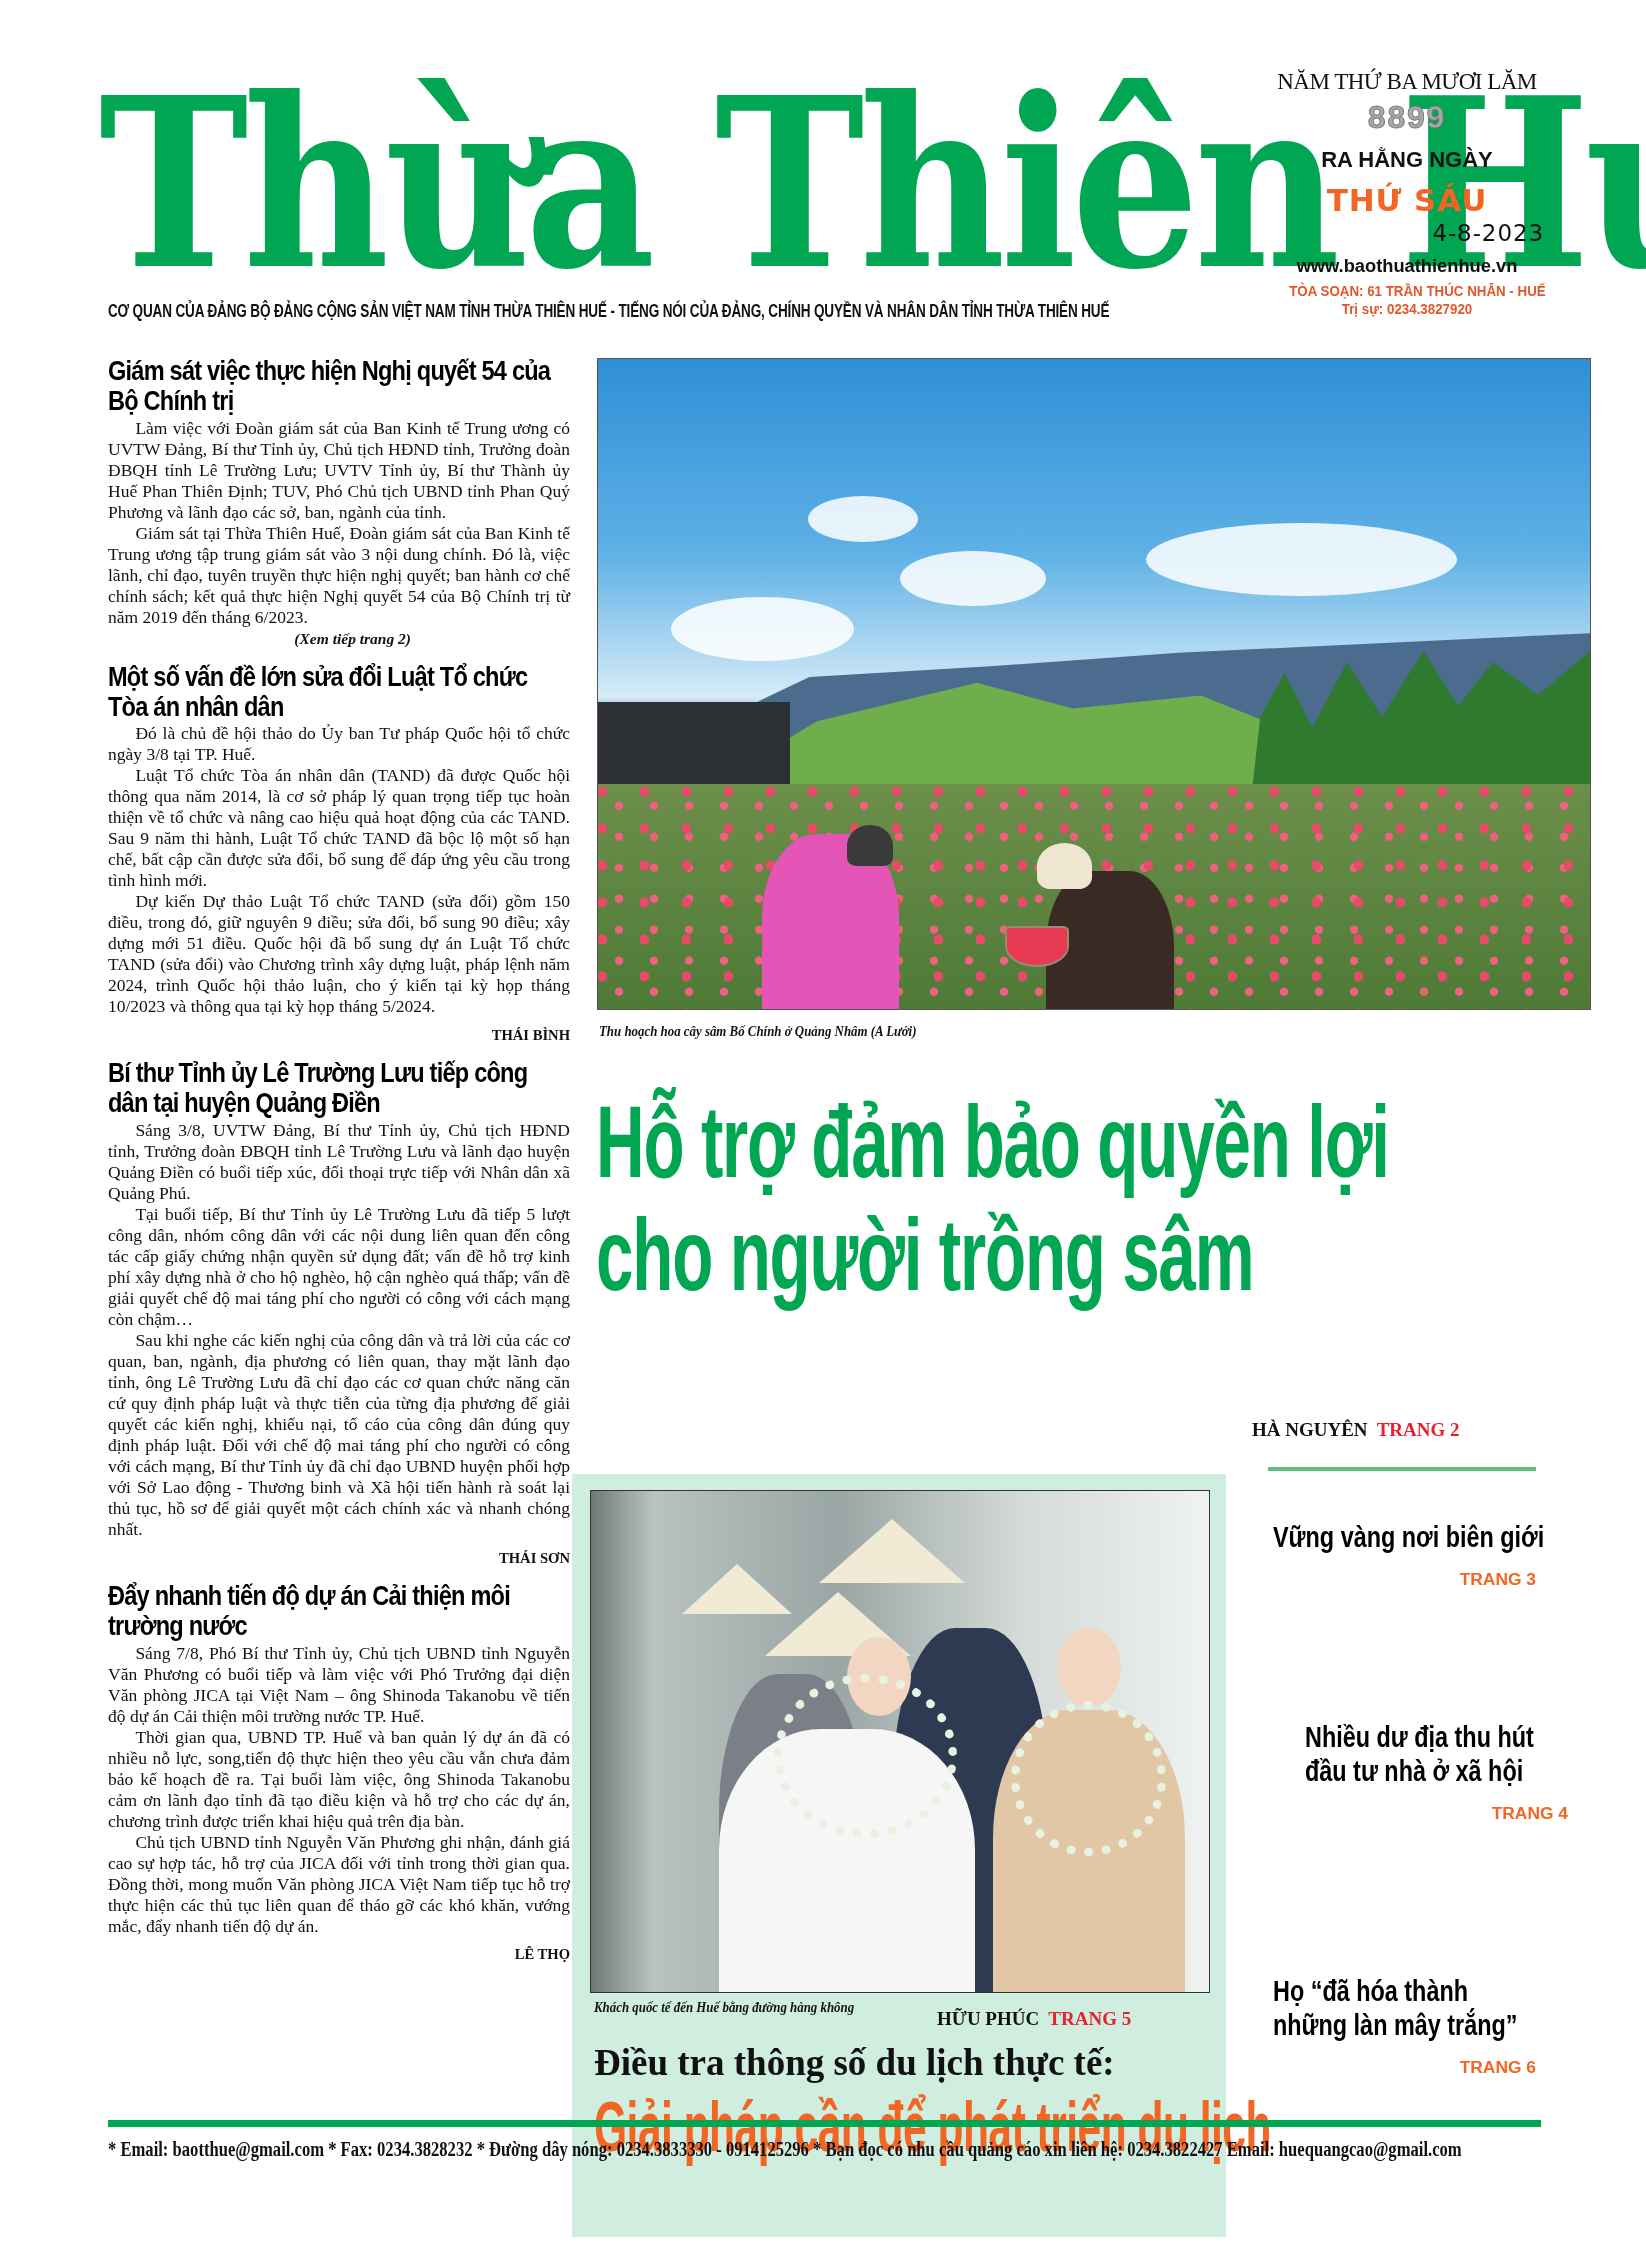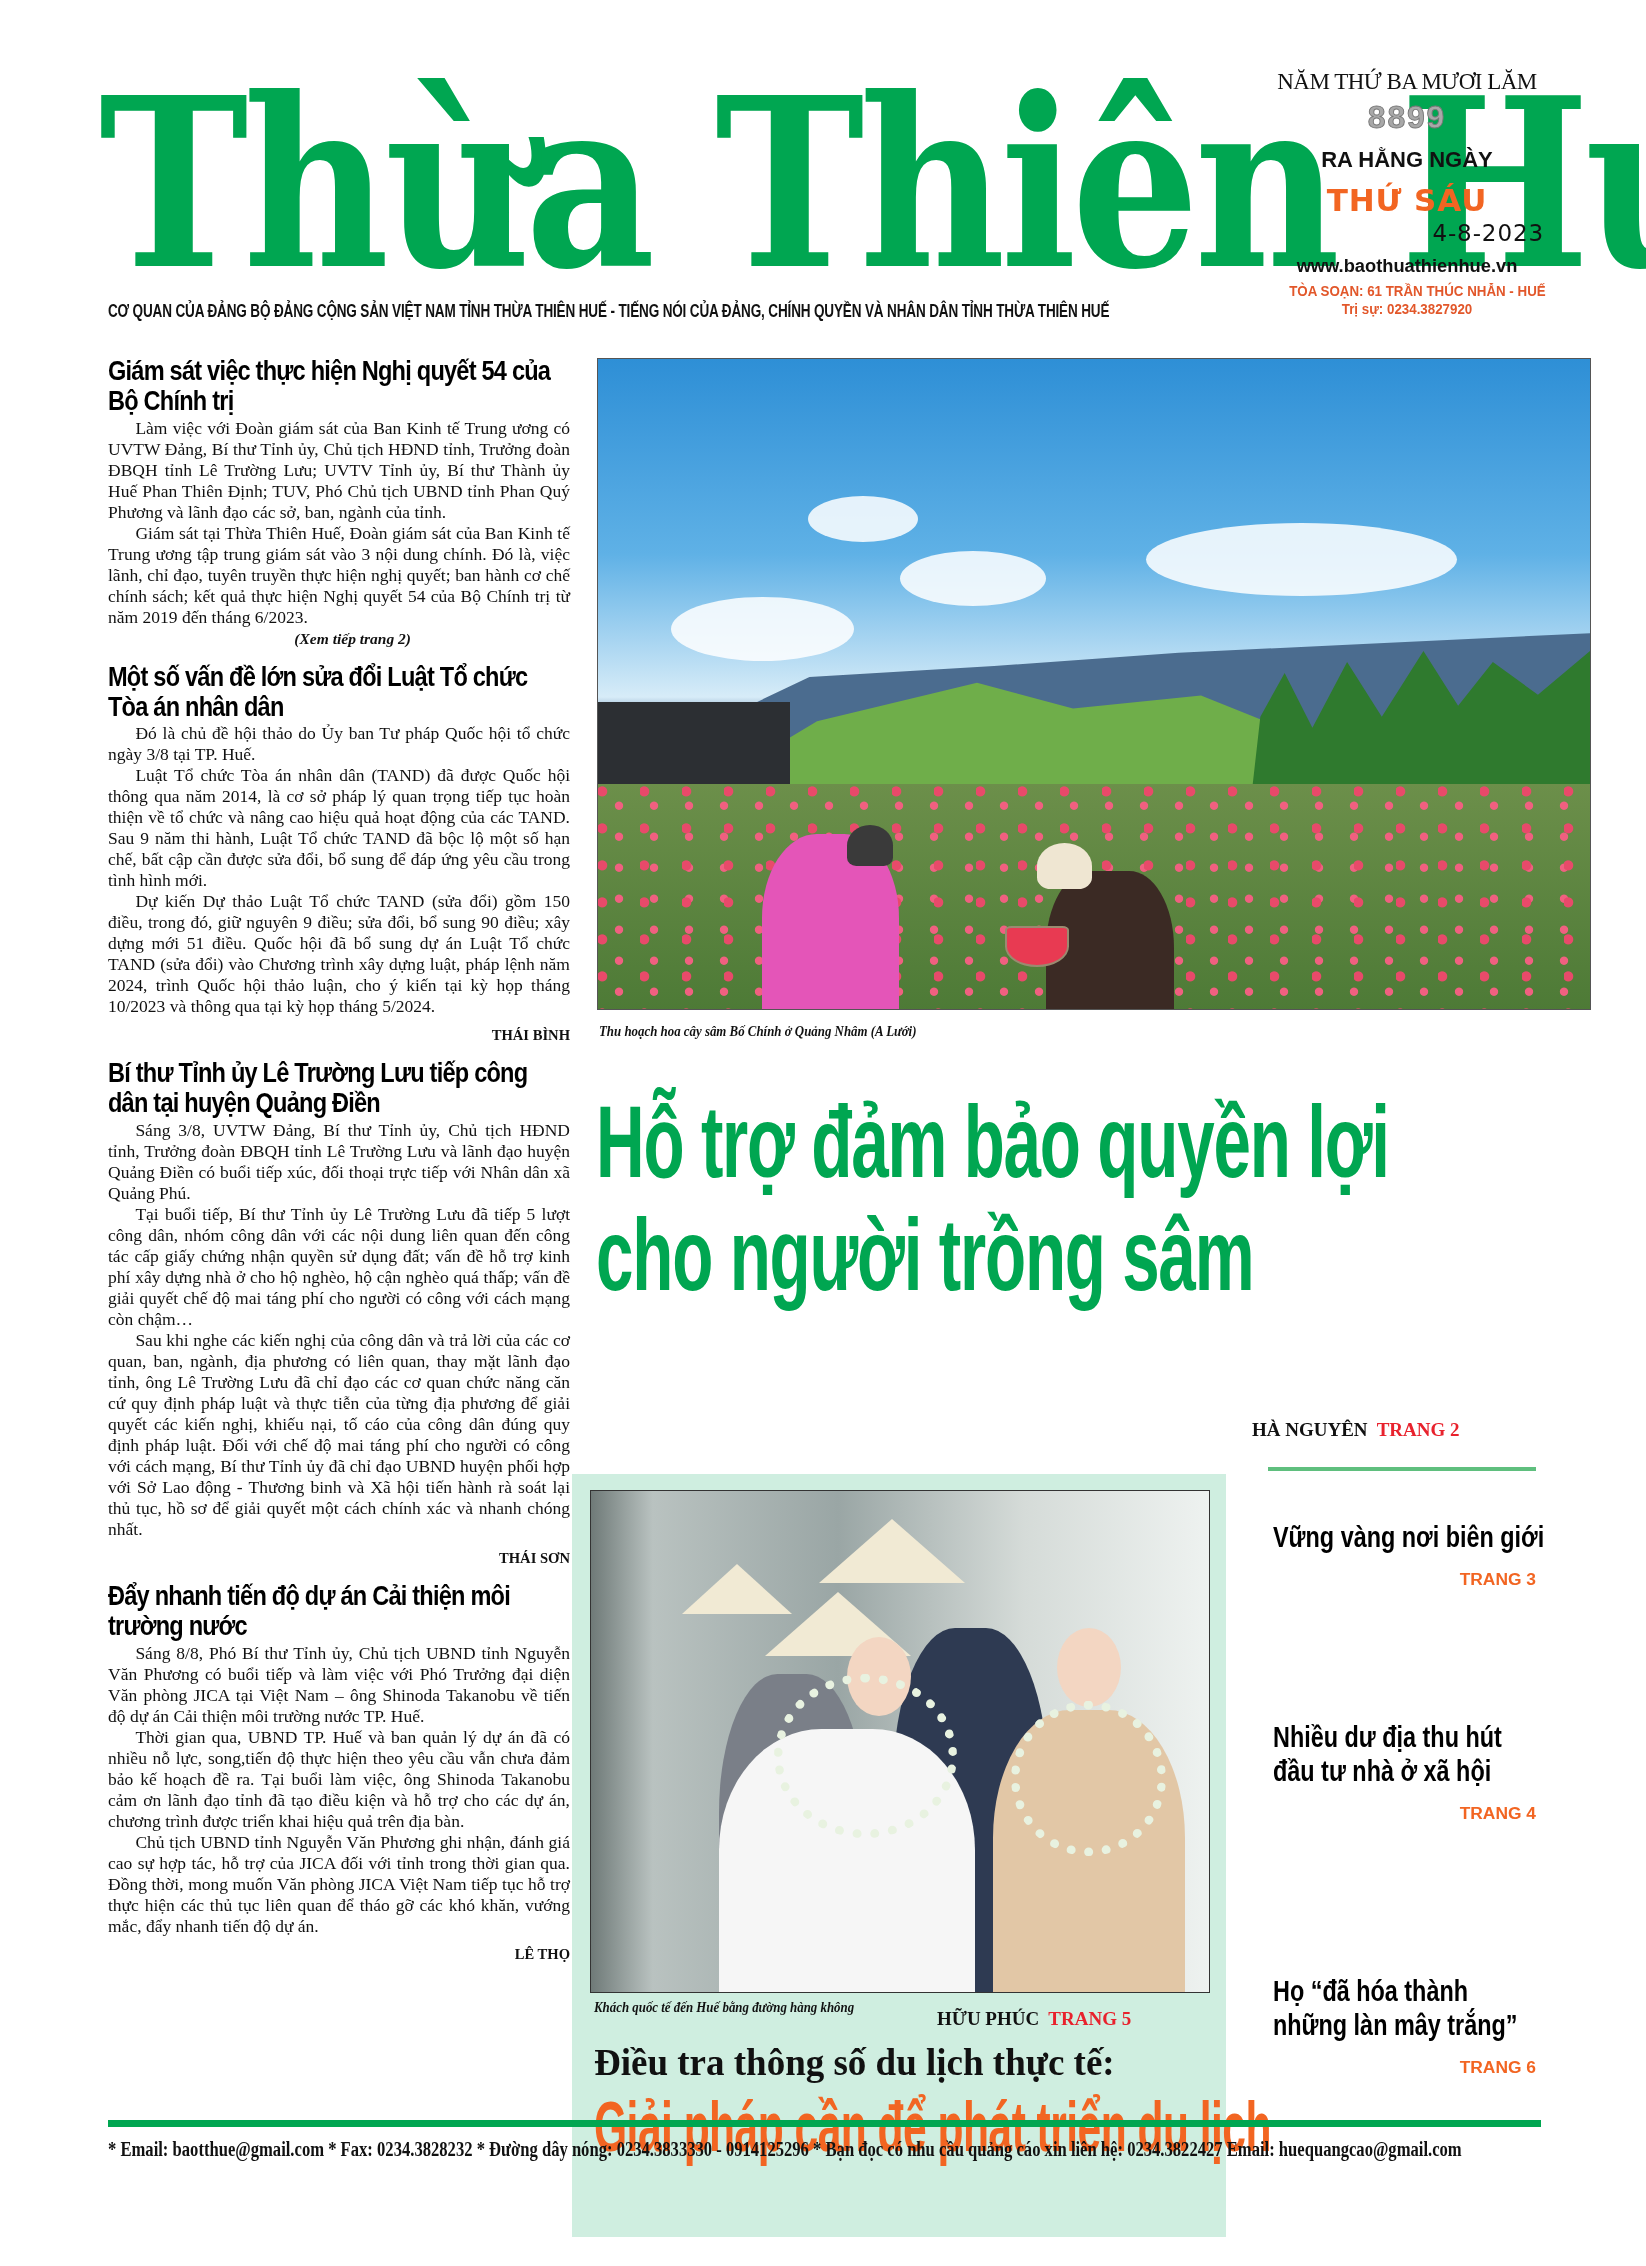--- a/index.html
+++ b/index.html
@@ -135,21 +135,21 @@
   </div>
   <div class="article">
     <h2>Bí thư Tỉnh ủy Lê Trường Lưu tiếp công dân tại huyện Quảng Điền</h2>
     <p>Sáng 3/8, UVTW Đảng, Bí thư Tỉnh ủy, Chủ tịch HĐND tỉnh, Trưởng đoàn ĐBQH tỉnh Lê Trường Lưu và lãnh đạo huyện Quảng Điền có buổi tiếp xúc, đối thoại trực tiếp với Nhân dân xã Quảng Phú.</p>
     <p>Tại buổi tiếp, Bí thư Tỉnh ủy Lê Trường Lưu đã tiếp 5 lượt công dân, nhóm công dân với các nội dung liên quan đến công tác cấp giấy chứng nhận quyền sử dụng đất; vấn đề hỗ trợ kinh phí xây dựng nhà ở cho hộ nghèo, hộ cận nghèo quá thấp; vấn đề giải quyết chế độ mai táng phí cho người có công với cách mạng còn chậm…</p>
     <p>Sau khi nghe các kiến nghị của công dân và trả lời của các cơ quan, ban, ngành, địa phương có liên quan, thay mặt lãnh đạo tỉnh, ông Lê Trường Lưu đã chỉ đạo các cơ quan chức năng căn cứ quy định pháp luật và thực tiễn của từng địa phương để giải quyết các kiến nghị, khiếu nại, tố cáo của công dân đúng quy định pháp luật. Đối với chế độ mai táng phí cho người có công với cách mạng, Bí thư Tỉnh ủy đã chỉ đạo UBND huyện phối hợp với Sở Lao động - Thương binh và Xã hội tiến hành rà soát lại thủ tục, hồ sơ để giải quyết một cách chính xác và nhanh chóng nhất.</p>
     <p class="byline">THÁI SƠN</p>
   </div>
   <div class="article">
     <h2>Đẩy nhanh tiến độ dự án Cải thiện môi trường nước</h2>
-    <p>Sáng 8/8, Phó Bí thư Tỉnh ủy, Chủ tịch UBND tỉnh Nguyễn Văn Phương có buổi tiếp và làm việc với Phó Trưởng đại diện Văn phòng JICA tại Việt Nam – ông Shinoda Takanobu về tiến độ dự án Cải thiện môi trường nước TP. Huế.</p>
+    <p>Sáng 7/8, Phó Bí thư Tỉnh ủy, Chủ tịch UBND tỉnh Nguyễn Văn Phương có buổi tiếp và làm việc với Phó Trưởng đại diện Văn phòng JICA tại Việt Nam – ông Shinoda Takanobu về tiến độ dự án Cải thiện môi trường nước TP. Huế.</p>
     <p>Thời gian qua, UBND TP. Huế và ban quản lý dự án đã có nhiều nỗ lực, song,tiến độ thực hiện theo yêu cầu vẫn chưa đảm bảo kế hoạch đề ra. Tại buổi làm việc, ông Shinoda Takanobu cảm ơn lãnh đạo tỉnh đã tạo điều kiện và hỗ trợ cho các dự án, chương trình được triển khai hiệu quả trên địa bàn.</p>
     <p>Chủ tịch UBND tỉnh Nguyễn Văn Phương ghi nhận, đánh giá cao sự hợp tác, hỗ trợ của JICA đối với tỉnh trong thời gian qua. Đồng thời, mong muốn Văn phòng JICA Việt Nam tiếp tục hỗ trợ thực hiện các thủ tục liên quan để tháo gỡ các khó khăn, vướng mắc, đẩy nhanh tiến độ dự án.</p>
     <p class="byline">LÊ THỌ</p>
   </div>
 </div>
 
 <div class="main-photo">
   <div class="cloud" style="left:210px;top:137px;width:110px;height:46px;"></div>
   <div class="cloud" style="left:302px;top:192px;width:146px;height:55px;"></div>
   <div class="cloud" style="left:548px;top:164px;width:311px;height:73px;"></div>
@@ -195,21 +195,21 @@
   <div class="teaser-headline">Giải pháp cần để phát triển du lịch</div>
   <div class="main-byline" style="left:365px;top:534px;position:relative;">
     <span>HỮU PHÚC</span><span class="page">TRANG 5</span>
   </div>
 </div>
 
 <div class="side-teaser" style="top:1520px;">
   <h3>Vững vàng nơi biên giới</h3>
   <div class="page">TRANG 3</div>
 </div>
-<div class="side-teaser" style="top:1720px;">
+<div class="side-teaser" style="top:1720px;margin-left:32px;">
   <h3>Nhiều dư địa thu hút đầu tư nhà ở xã hội</h3>
   <div class="page">TRANG 4</div>
 </div>
 <div class="side-teaser" style="top:1974px;">
   <h3>Họ “đã hóa thành những làn mây trắng”</h3>
   <div class="page">TRANG 6</div>
 </div>
 
 <div class="footer-rule"></div>
 <div class="footer-text">* Email: baotthue@gmail.com * Fax: 0234.3828232 * Đường dây nóng: 0234.3833330 - 0914125296 * Bạn đọc có nhu cầu quảng cáo xin liên hệ: 0234.3822427 Email: huequangcao@gmail.com</div>

